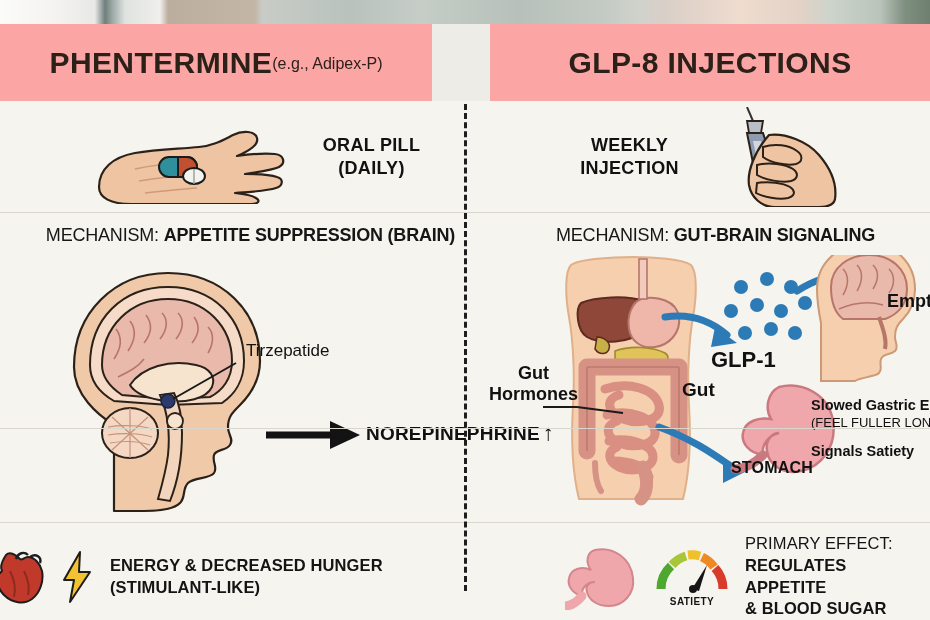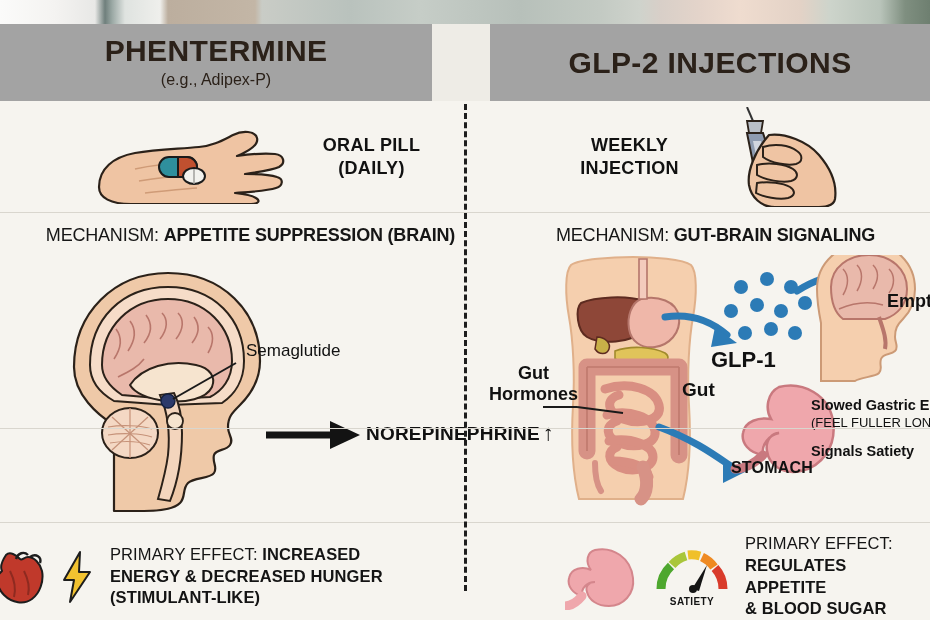--- a/index.html
+++ b/index.html
@@ -43,23 +43,23 @@
   .header-zone {
     position: absolute;
     left: 0; top: 24px;
     width: 930px; height: 77px;
     background: #eeece6;
   }
   .hdr-band {
     position: absolute;
     top: 0;
     height: 77px;
-    background: #a3a3a3;
+    background: #fca5a5;
     display: flex;
-    flex-direction: column;
+    flex-direction: row;
     align-items: center;
     justify-content: center;
   }
   .hdr-band.left  { left: 0;    width: 432px; }
   .hdr-band.right { left: 490px; width: 440px; }
   .hdr-title {
     font-size: 30px;
     font-weight: bold;
     letter-spacing: 0.4px;
     color: #2b2119;
@@ -165,21 +165,21 @@
 <div id="page">
 
   <div class="photo-strip"></div>
 
   <div class="header-zone">
     <div class="hdr-band left">
       <div class="hdr-title">PHENTERMINE</div>
       <div class="hdr-sub">(e.g., Adipex-P)</div>
     </div>
     <div class="hdr-band right">
-      <div class="hdr-title">GLP-2 INJECTIONS</div>
+      <div class="hdr-title">GLP-8 INJECTIONS</div>
     </div>
   </div>
 
   <div class="body-area">
 
     <div class="row row-delivery">
 
       <div class="cell">
         <div class="icon-wrap" style="margin-left:42px;">
           <svg class="hand-pill" viewBox="0 0 210 95">
@@ -288,21 +288,21 @@
 
             <line x1="155" y1="144" x2="218" y2="108" stroke="#1a1a1a" stroke-width="2"></line>
 
             <g>
               <line x1="248" y1="180" x2="314" y2="180" stroke="#131313" stroke-width="7"></line>
               <path d="M312 166 L342 180 L312 194 Z" fill="#131313"></path>
             </g>
           </svg>
 
           <div class="lbl" style="left:228px; top:86px; font-size:17px;">
-            <span>Semaglutide</span>
+            <span>Tirzepatide</span>
           </div>
 
           <div class="lbl" style="left:348px; top:165px; font-size:19px; font-weight:bold; letter-spacing:0.2px;">
             <span>NOREPINEPHRINE</span><span style="font-size:22px; margin-left:3px;">↑</span>
           </div>
         </div>
       </div>
 
       <div class="cell">
         <div class="mech-head">
@@ -433,24 +433,20 @@
             <path d="M14 22 C18 30 20 40 18 48" fill="none" stroke="#8e2a20" stroke-width="2"></path>
             <path d="M28 22 C32 30 34 38 32 46" fill="none" stroke="#8e2a20" stroke-width="2"></path>
           </svg>
         </div>
         <div class="icon-wrap" style="margin-left:10px;">
           <svg width="34" height="54" viewBox="0 0 34 54">
             <path d="M20 2 L4 30 L14 30 L10 52 L30 22 L19 22 Z" fill="#f2c230" stroke="#1d1d1d" stroke-width="2" stroke-linejoin="round"></path>
           </svg>
         </div>
         <div class="effect-text" style="margin-left:16px;">
-          <div>
-            <span class="lead">PRIMARY EFFECT:</span>
-            <span>INCREASED</span>
-          </div>
           <div>ENERGY &amp; DECREASED HUNGER</div>
           <div>(STIMULANT-LIKE)</div>
         </div>
       </div>
 
       <div class="cell">
         <div class="icon-wrap" style="margin-left:100px;">
           <svg width="72" height="66" viewBox="0 0 72 66">
             <path d="M30 6 C48 2 66 14 68 34 C70 50 58 62 44 62 C32 62 24 56 22 48
                      C20 42 24 38 30 38 C22 38 16 44 17 52 C8 50 2 42 4 34

